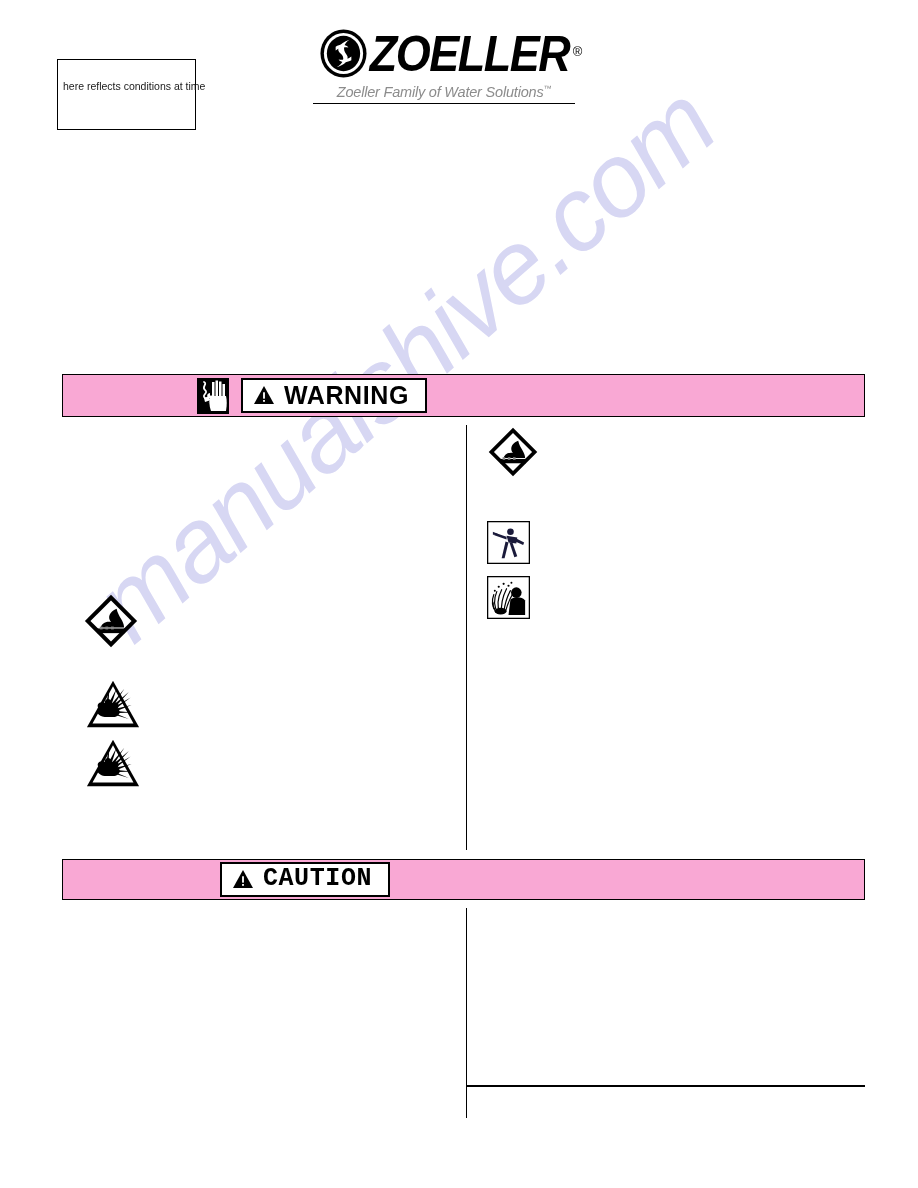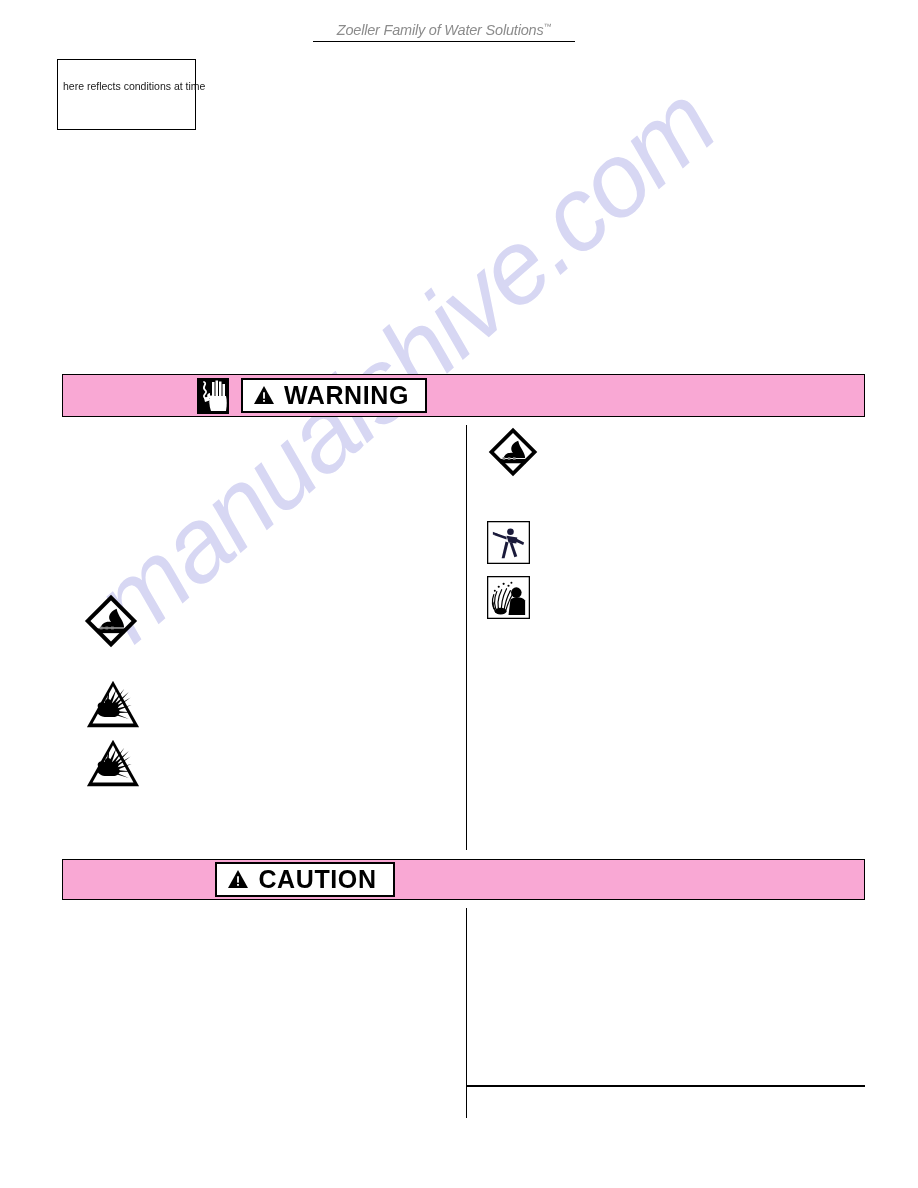--- a/index.html
+++ b/index.html
@@ -154,21 +154,21 @@
     left: 62px;
     width: 803px;
     box-sizing: border-box;
     border: 1.6px solid #000000;
     background: #f9a8d4;
     z-index: 10;
     display: flex;
     align-items: center;
   }
   .alert-banner.warning { top: 374px; height: 43px; }
-  .alert-banner.caution { top: 859px; height: 41px; }
+  .alert-banner.caution { top: 859px; height: 41px; font-family: Liberation Mono, monospace; }
 
   .alert-inner {
     display: flex;
     align-items: center;
     justify-content: center;
     width: 100%;
   }
   .alert-inner.warning-inner { padding-right: 303px; }
   .alert-inner.caution-inner { padding-right: 317px; }
 
@@ -241,20 +241,39 @@
   <div class="watermark">
     <div class="watermark-text">manualshive.com</div>
   </div>
 
   <div class="revision-box">
     <div class="revision-box-text">here reflects conditions at time</div>
   </div>
 
   <div class="logo-block">
 
+    <div class="logo-row">
+
+      <div class="logo-emblem">
+        <svg viewBox="0 0 100 100" width="49" height="49" aria-hidden="true">
+          <ellipse cx="50" cy="50" rx="47" ry="49" fill="#000"></ellipse>
+          <ellipse cx="50" cy="50" rx="40" ry="42" fill="#fff"></ellipse>
+          <ellipse cx="50" cy="50" rx="34" ry="36" fill="#000"></ellipse>
+          <path d="M62 22 C40 30 34 42 44 50 C54 58 50 70 36 78
+                   C52 74 64 62 56 52 C48 42 50 30 62 22 Z" fill="#fff"></path>
+          <path d="M34 36 C44 30 56 32 60 38 C50 36 42 38 34 44 Z" fill="#fff"></path>
+          <path d="M66 64 C56 70 44 68 40 62 C50 64 58 62 66 56 Z" fill="#fff"></path>
+        </svg>
+      </div>
+
+      <div class="logo-wordmark">
+        <span>ZOELLER</span>
+        <span class="logo-reg">®</span>
+      </div>
+    </div>
 
 
     <div class="tagline">
       <span>Zoeller Family of  Water Solutions</span><span class="tagline-tm">™</span>
     </div>
     <div class="tagline-rule"></div>
   </div>
 
   <div class="alert-banner warning">
     <div class="alert-inner warning-inner">

